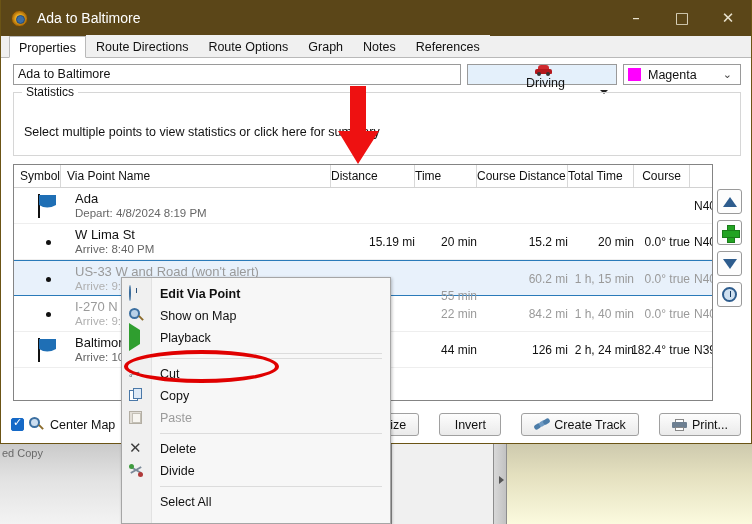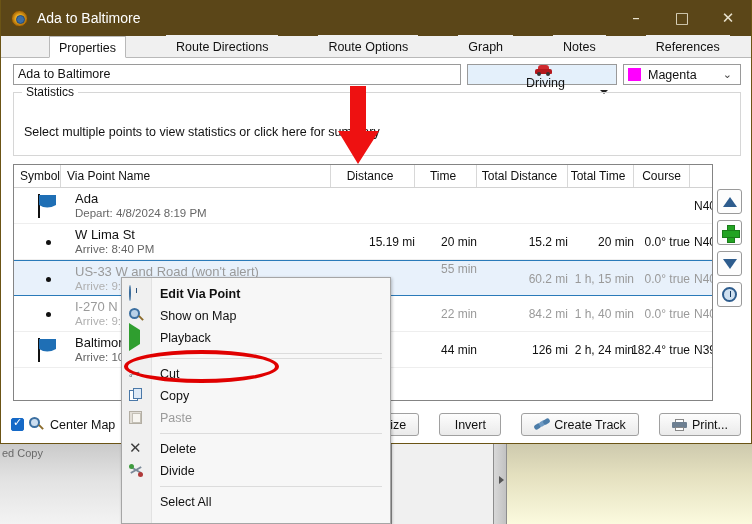--- a/index.html
+++ b/index.html
@@ -84,21 +84,20 @@
     position: absolute; left: 0; top: 36px; width: 750px; height: 22px;
     background: #f0f0f0;
     border-bottom: 1px solid #b9b9b9;
     display: flex; align-items: flex-end; padding-left: 8px;
   }
   .tab {
     height: 22px; padding: 0 9px; line-height: 22px;
     font-size: 12.5px; color: #111;
     background: #f0f0f0; border: 1px solid transparent;
     white-space: nowrap;
-    margin-left: 40px;
   }
   .tab.active {
     background: #ffffff;
     border: 1px solid #b9b9b9; border-bottom: 1px solid #ffffff;
     margin-bottom: -1px;
   }
 
   
   #body {
     position: absolute; left: 0; top: 58px; width: 750px; height: 385px;
@@ -171,21 +170,21 @@
   #thead {
     height: 23px; border-bottom: 1px solid #d2d2d2;
     position: relative; background: #fff;
   }
   .th {
     position: absolute; top: 0; height: 22px; line-height: 22px;
     font-size: 12px; color: #111; white-space: nowrap;
     border-right: 1px solid #d8d8d8; padding-right: 5px;
   }
   .th.left { text-align: left; padding-left: 6px; padding-right: 0; }
-  .th.right { text-align: center; }
+  .th.right { text-align: left; }
   .row {
     position: relative; height: 36px; border-bottom: 1px solid #eeeeee;
   }
   .row.selected {
     background: #e8f1fb;
     border-top: 1px solid #2a7ab9; border-bottom: 1px solid #2a7ab9;
   }
   .cell {
     position: absolute; font-size: 12px; color: #111; white-space: nowrap;
   }
@@ -427,21 +426,21 @@
       <div id="stats-legend">Statistics</div>
       <div id="stats-text">Select multiple points to view statistics or click here for summary</div>
     </div>
 
     <div id="table">
       <div id="thead">
         <div class="th left" style="left:0;width:47px;border-right:1px solid #d8d8d8;">Symbol</div>
         <div class="th left" style="left:47px;width:270px;">Via Point Name</div>
         <div class="th right" style="left:317px;width:84px;">Distance</div>
         <div class="th right" style="left:401px;width:62px;">Time</div>
-        <div class="th right" style="left:463px;width:91px;">Total Distance</div>
+        <div class="th right" style="left:463px;width:91px;">Course Distance</div>
         <div class="th right" style="left:554px;width:66px;">Total Time</div>
         <div class="th right" style="left:620px;width:56px;text-align:center;padding-right:0;">Course</div>
         <div class="th" style="left:676px;width:22px;border-right:none;"></div>
       </div>
 
       <div class="row">
         <span class="flag">
           <svg width="24" height="26" viewBox="0 0 24 26">
               <path d="M3 1 L3 25" stroke="#111" stroke-width="2" fill="none"></path>
               <path d="M3 2 L20 2 L20 12 Q11 17 3 12 Z" fill="#1f6fb5"></path>
@@ -467,21 +466,21 @@
         <span class="cell right" style="left:554px;width:66px;top:11px;">20 min</span>
         <span class="cell right" style="left:614px;width:62px;top:11px;">0.0° true</span>
         <span class="cell" style="left:680px;top:11px;">N40.9</span>
       </div>
 
       <div class="row selected dim">
         <span class="dot"></span>
         <span class="vp-name">US-33 W and Road (won't alert)</span>
         <span class="vp-sub">Arrive: 9:35 PM</span>
         <span class="cell right" style="left:317px;width:84px;top:11px;"></span>
-        <span class="cell right" style="left:401px;width:62px;top:1px;">55 min</span>
+        <span class="cell right" style="left:401px;width:62px;top:28px;">55 min</span>
         <span class="cell right" style="left:463px;width:91px;top:11px;">60.2 mi</span>
         <span class="cell right" style="left:554px;width:66px;top:11px;">1 h, 15 min</span>
         <span class="cell right" style="left:614px;width:62px;top:11px;">0.0° true</span>
         <span class="cell" style="left:680px;top:11px;">N40.1</span>
       </div>
 
       <div class="row dim">
         <span class="dot"></span>
         <span class="vp-name">I-270 N and</span>
         <span class="vp-sub">Arrive: 9:59 PM</span>

